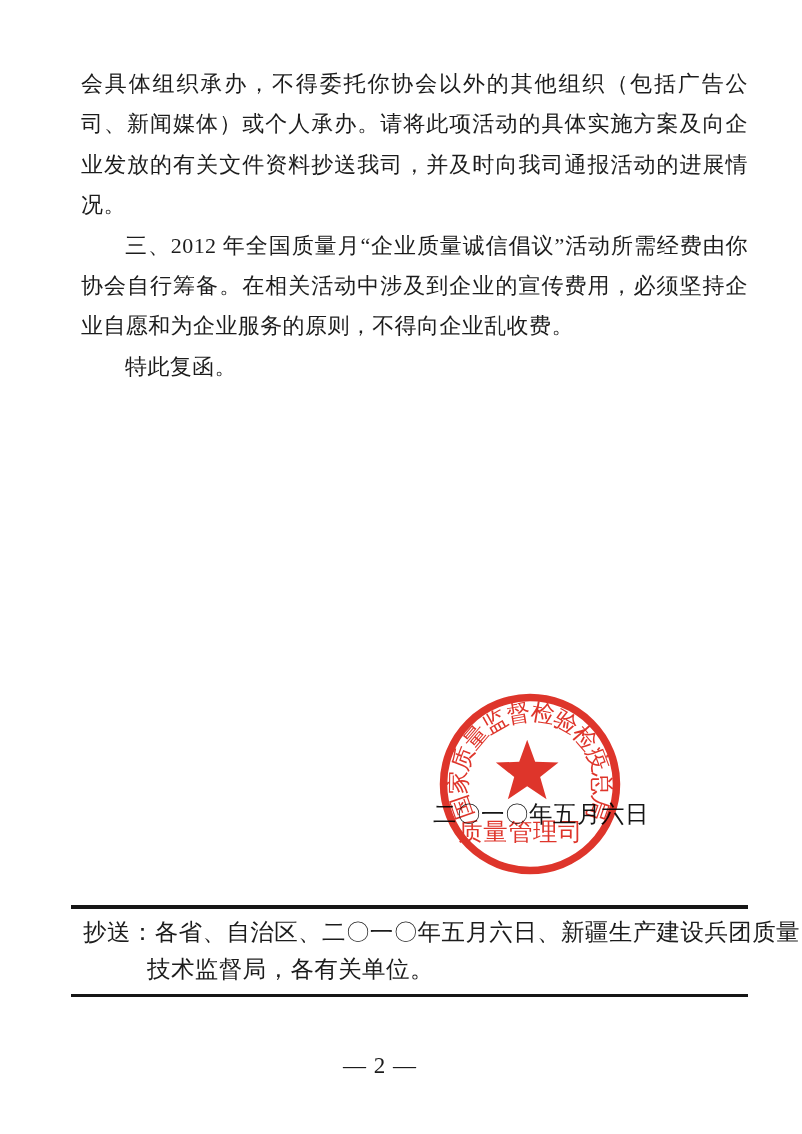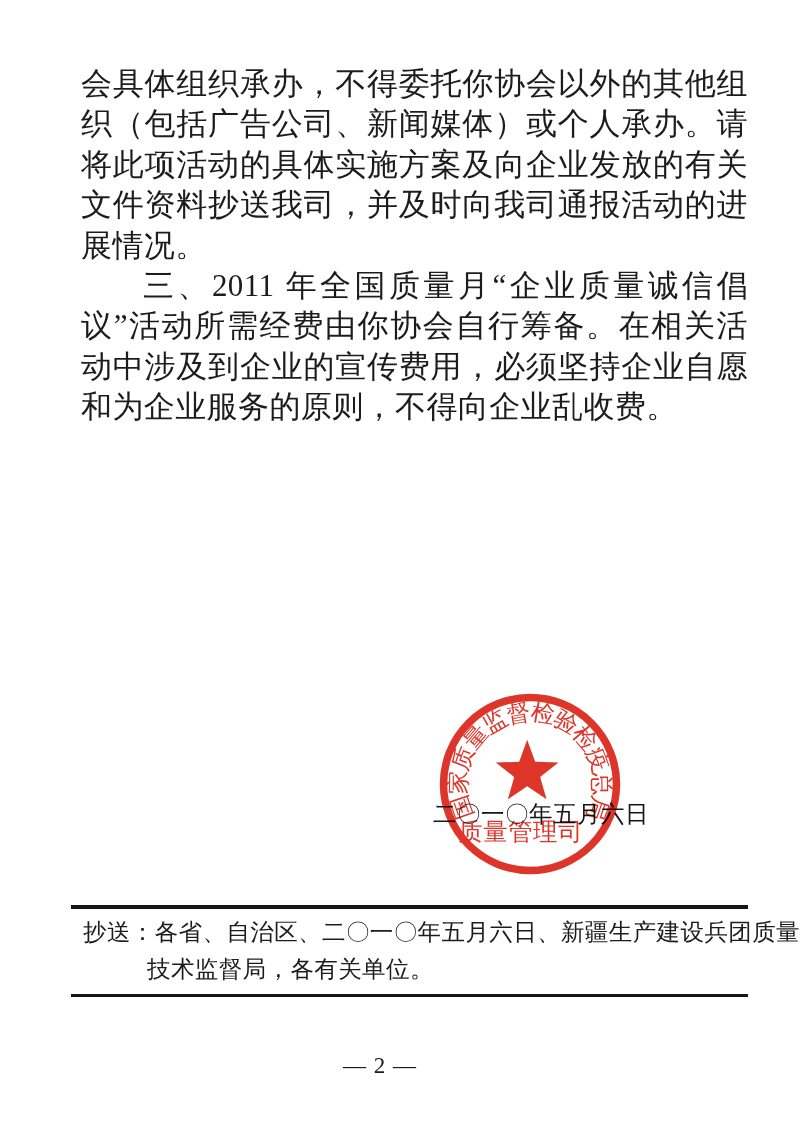--- a/index.html
+++ b/index.html
@@ -19,21 +19,21 @@
     position: absolute;
     inset: 0;
     background: #ffffff;
   }
   
   .letter-body {
     position: absolute;
     top: 64px;
     left: 81px;
     width: 667px;
-    font-size: 31px;
+    font-size: 22px;
     line-height: 40.4px;
     letter-spacing: 0.4px;
     text-align: justify;
     color: #1c1c1c;
   }
   .letter-body p.para {
     margin: 0;
     text-indent: 2em;
   }
   .letter-body p.para.cont {
@@ -101,21 +101,22 @@
     color: #1c1c1c;
   }
 </style>
 </head>
 <body>
 
 <div class="page">
 
   <div class="letter-body">
       <p class="para cont">会具体组织承办，不得委托你协会以外的其他组织（包括广告公司、新闻媒体）或个人承办。请将此项活动的具体实施方案及向企业发放的有关文件资料抄送我司，并及时向我司通报活动的进展情况。</p>
-      <p class="para">三、2011 年全国质量月“企业质量诚信倡议”活动所需经费由你协会自行筹备。在相关活动中涉及到企业的宣传费用，必须坚持企业自愿和为企业服务的原则，不得向企业乱收费。</p>
+      <p class="para">三、2012 年全国质量月“企业质量诚信倡议”活动所需经费由你协会自行筹备。在相关活动中涉及到企业的宣传费用，必须坚持企业自愿和为企业服务的原则，不得向企业乱收费。</p>
+      <p class="para">特此复函。</p>
     </div>
 
   <div class="date-line">二〇一〇年五月六日</div>
 
   <div class="seal">
     <svg viewBox="0 0 200 200" width="188" height="188">
       <defs>
         <path id="sealArc" d="M 38.4 128.8 A 68 68 0 1 1 161.6 128.8" fill="none"></path>
       </defs>
       <circle cx="100" cy="100" r="92" fill="none" stroke="#dc2318" stroke-width="8"></circle>

